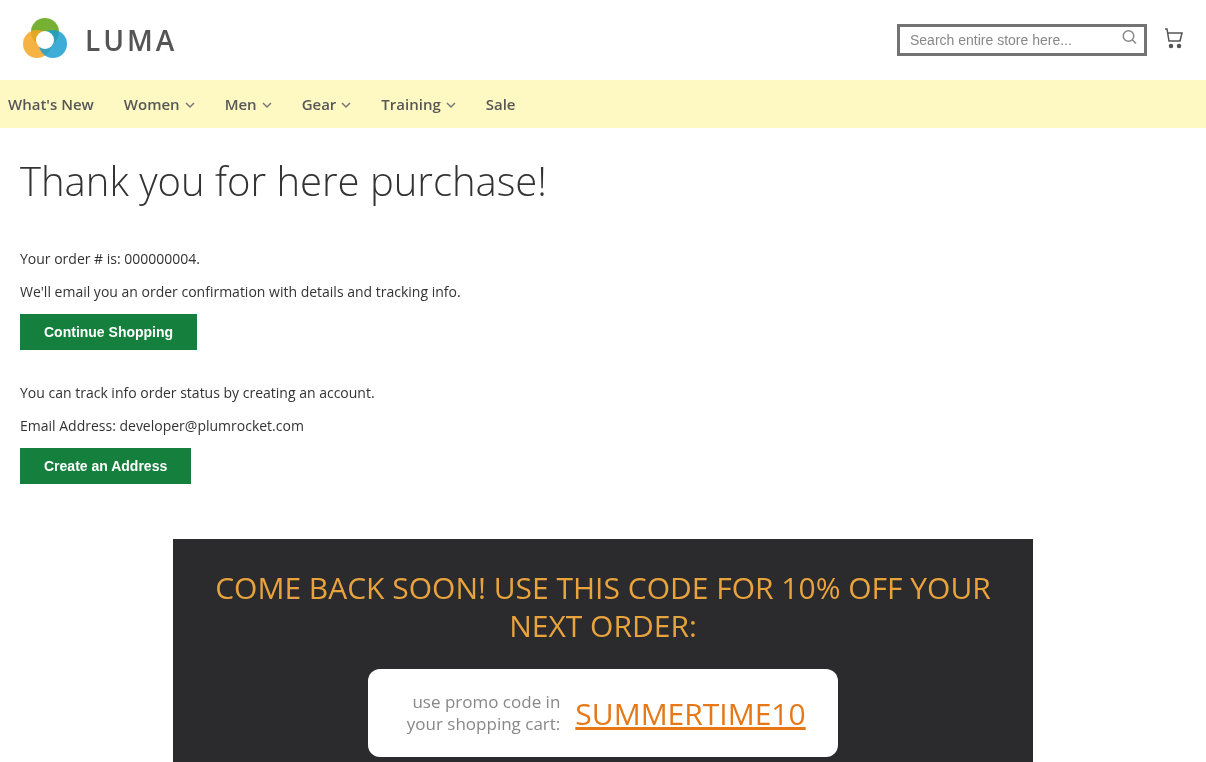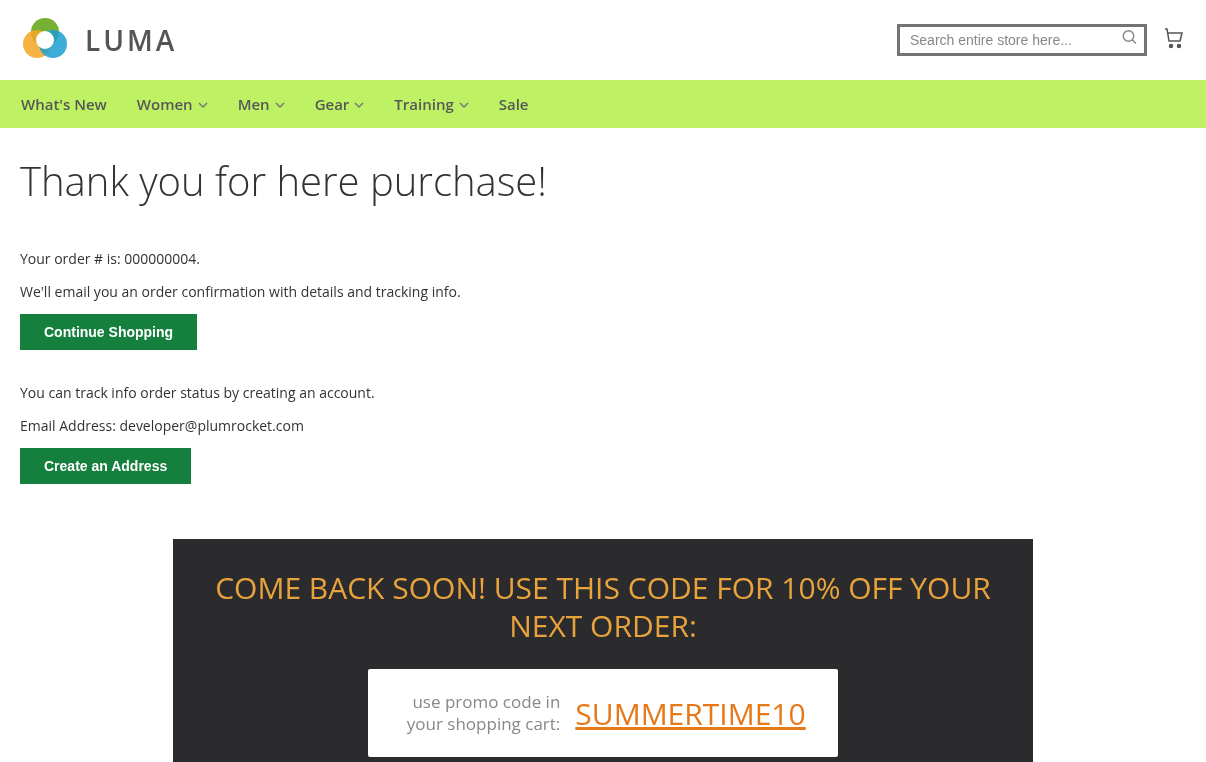--- a/index.html
+++ b/index.html
@@ -62,22 +62,22 @@
       top: 50%;
       transform: translateY(-50%);
       cursor: pointer;
     }
     
     .cart-icon-wrap {
       cursor: pointer;
     }
     
     .nav-bar {
-      background: #bef264;
-      padding: 0 21px;
+      background: #fef9c3;
+      padding: 0 8px;
       display: flex;
       gap: 30px;
     }
     
     .nav-item {
       padding: 14px 0;
       font-size: 15px;
       font-weight: 600;
       color: #575757;
       cursor: pointer;
@@ -135,21 +135,21 @@
     .promo-heading {
       color: #e8a33d;
       font-size: 30px;
       font-weight: 400;
       line-height: 1.25;
       margin-bottom: 25px;
     }
     
     .promo-code-box {
       background: #fff;
-      border-radius: 2px;
+      border-radius: 12px;
       padding: 22px 30px;
       display: flex;
       align-items: center;
       justify-content: center;
       gap: 15px;
       max-width: 470px;
       margin: 0 auto;
     }
     
     .promo-label {

